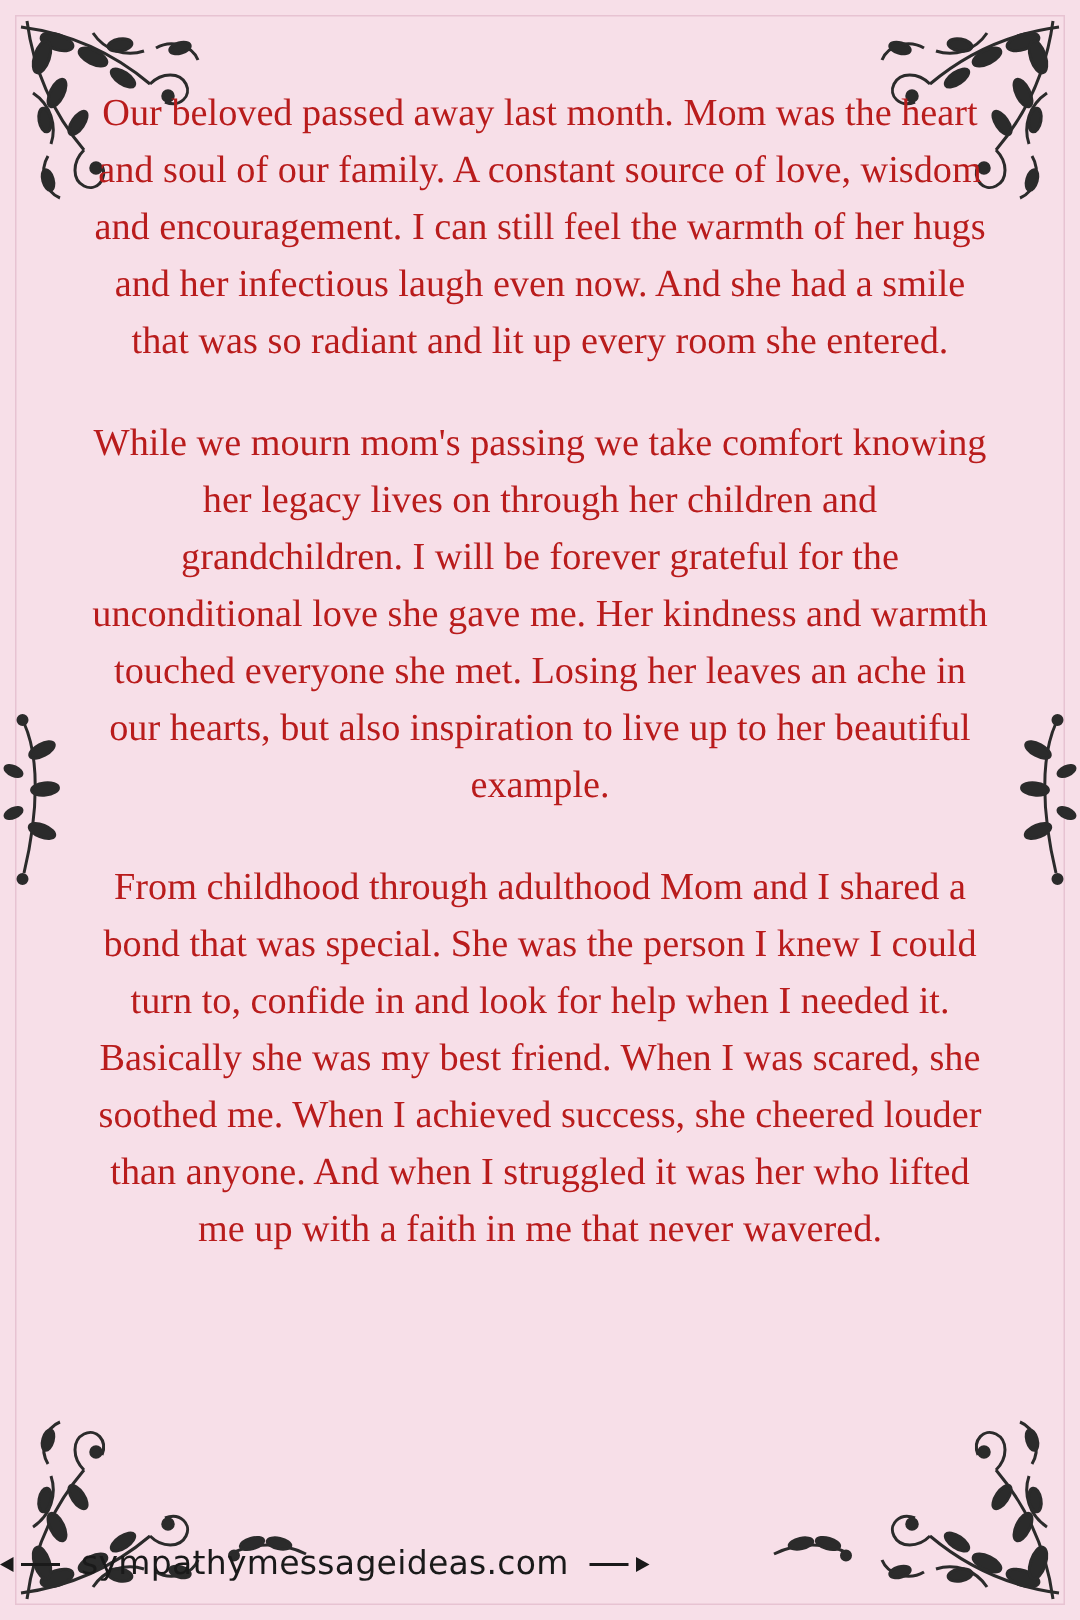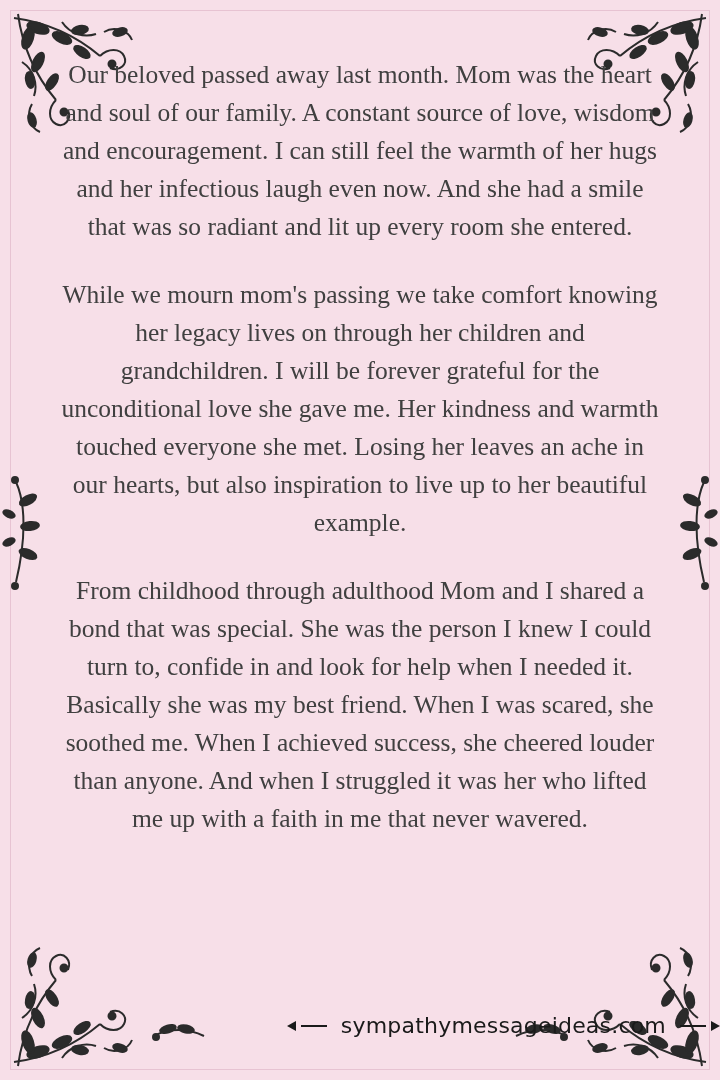--- a/index.html
+++ b/index.html
@@ -48,41 +48,40 @@
     font-size: 59px;
     line-height: 1.05;
     letter-spacing: -0.5px;
     color: #101010;
     text-align: center;
     margin: 14px 0 26px 0;
   }
   .body-text {
     width: 600px;
     text-align: center;
-    color: #404040;
+    color: #b91c1c;
     font-family: "Liberation Serif", serif;
     font-size: 25.5px;
     line-height: 38px;
   }
   .body-text p {
     margin: 0 0 30px 0;
   }
   .body-text p:last-child {
     margin-bottom: 0;
   }
   .footer {
     position: absolute;
     left: 0;
     right: 0;
-    bottom: 42px;
+    bottom: 25px;
     display: flex;
     align-items: center;
-    justify-content: flex-end;
+    justify-content: flex-start;
     gap: 14px;
-    margin-left: 19px;
   }
   .footer-text {
     font-family: "DejaVu Sans", "Liberation Sans", sans-serif;
     font-size: 22px;
     letter-spacing: 0.2px;
     color: #1a1a1a;
   }
   .flourish {
     position: absolute;
     color: #2a2a2a;

